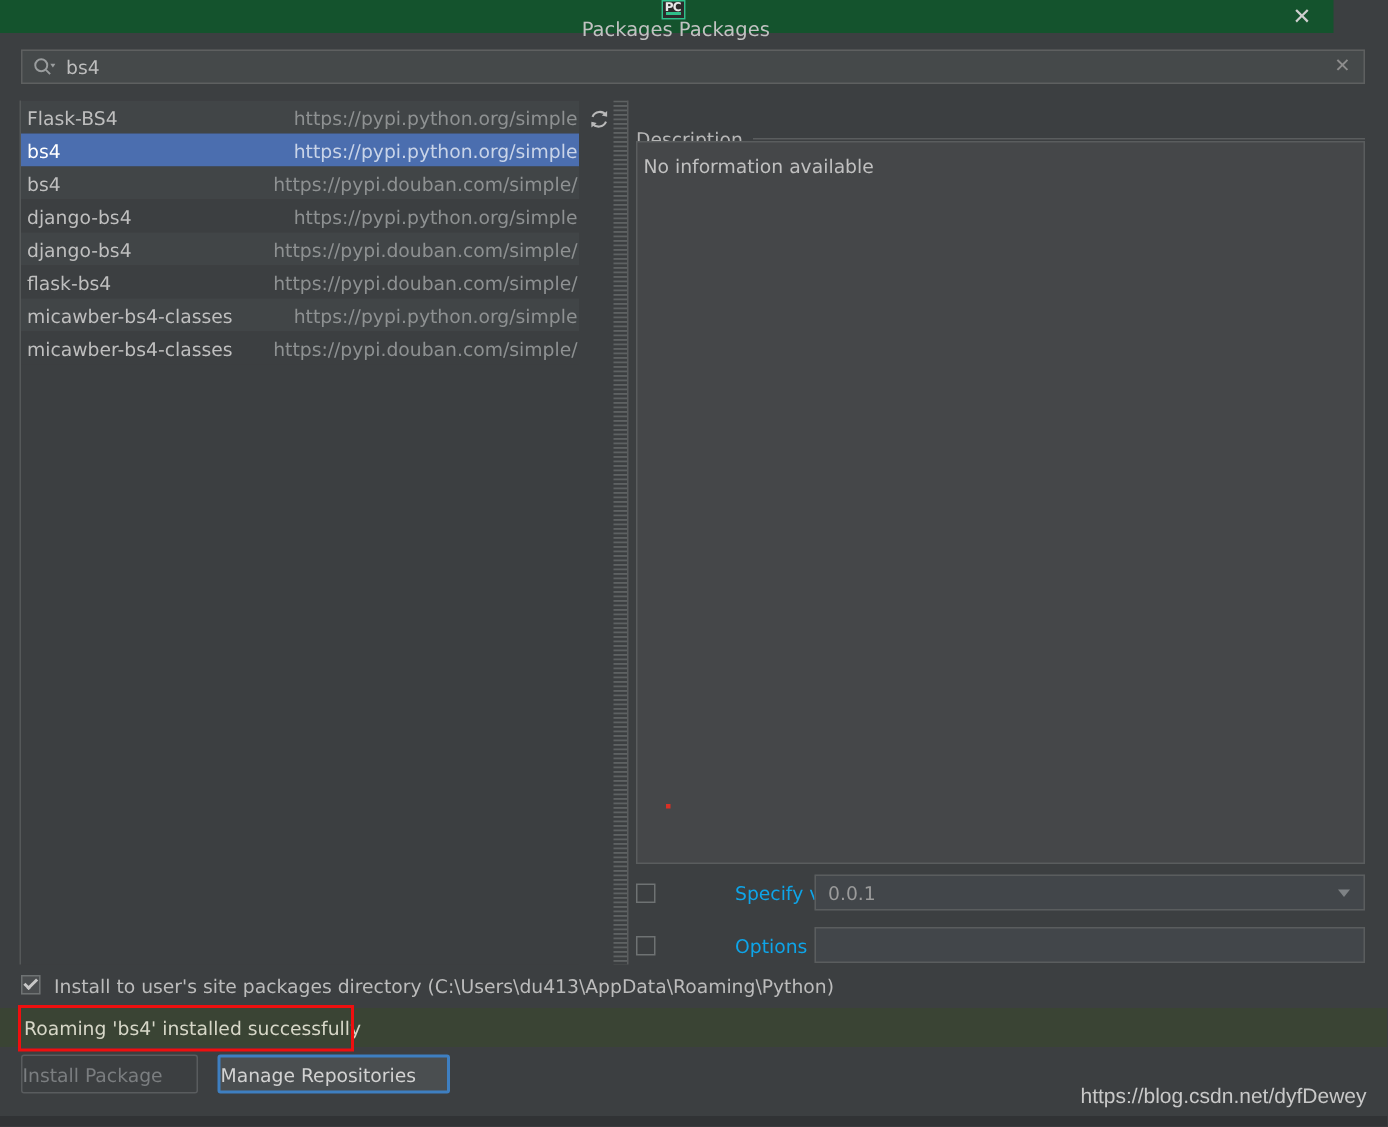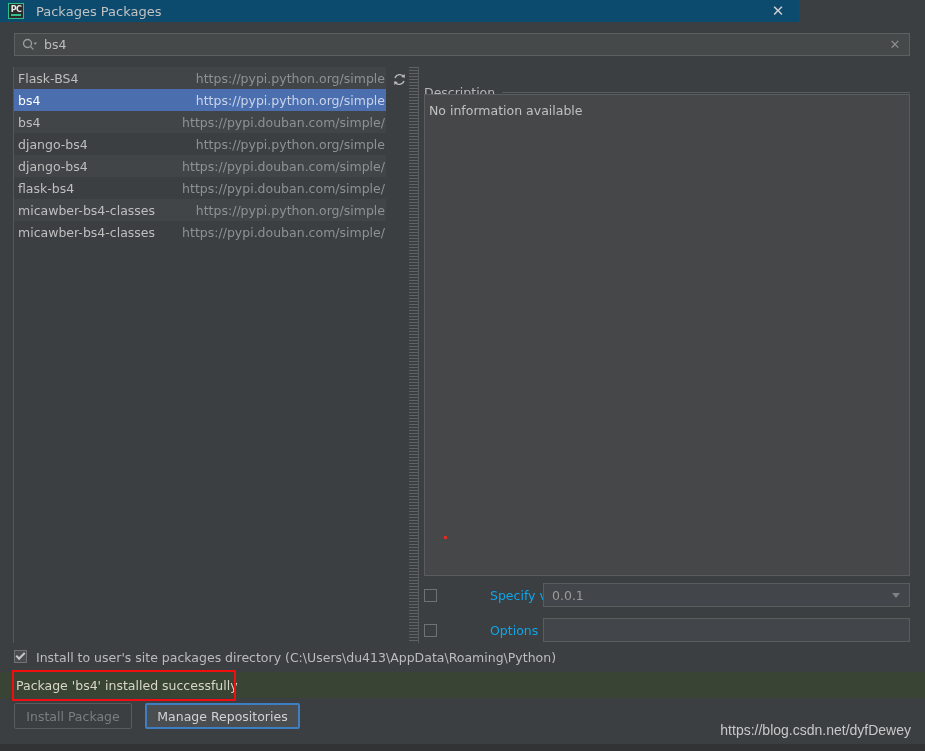--- a/index.html
+++ b/index.html
@@ -15,24 +15,25 @@
     color: #bbbbbb;
     overflow: hidden;
     position: relative;
     -webkit-font-smoothing: antialiased;
   }
 
   
   .titlebar {
     position: absolute;
     left: 0; top: 0;
-    width: 799px; height: 22px;
-    background: #0c4a6e;
-    display: flex;
-    align-items: center;
+    width: 889px; height: 22px;
+    background: #14532d;
+    display: flex;
+    align-items: center;
+    flex-direction: column;
   }
   .app-icon {
     width: 16px; height: 16px;
     margin-left: 8px;
     border: 1px solid #2fc08a;
     box-sizing: border-box;
     background: #2b2b2b;
     display: flex;
     align-items: center;
     justify-content: center;
@@ -310,21 +311,20 @@
     box-sizing: border-box;
     pointer-events: none;
   }
 
   .btn {
     position: absolute;
     height: 26px;
     box-sizing: border-box;
     display: flex;
     align-items: center;
-    justify-content: center;
     font-size: 12.5px;
     border-radius: 2px;
   }
   .btn-install {
     left: 14px; top: 703px;
     width: 118px;
     background: #3c3f41;
     border: 1px solid #595c5e;
     color: #7b7e80;
   }
@@ -443,21 +443,21 @@
   <span class="opt-label">Options</span>
   <span class="textfield"></span>
 </div>
 
 <div class="install-dir-row">
   <span class="cbox checked"></span>
   <span class="install-dir-label">Install to user's site packages directory (C:\Users\du413\AppData\Roaming\Python)</span>
 </div>
 
 <div class="status-banner">
-  <span class="status-text">Package 'bs4' installed successfully</span>
+  <span class="status-text">Roaming 'bs4' installed successfully</span>
 </div>
 <div class="annot-rect"></div>
 
 <div class="btn btn-install">
   <span>Install Package</span>
 </div>
 <div class="btn btn-manage">
   <span>Manage Repositories</span>
 </div>
 

